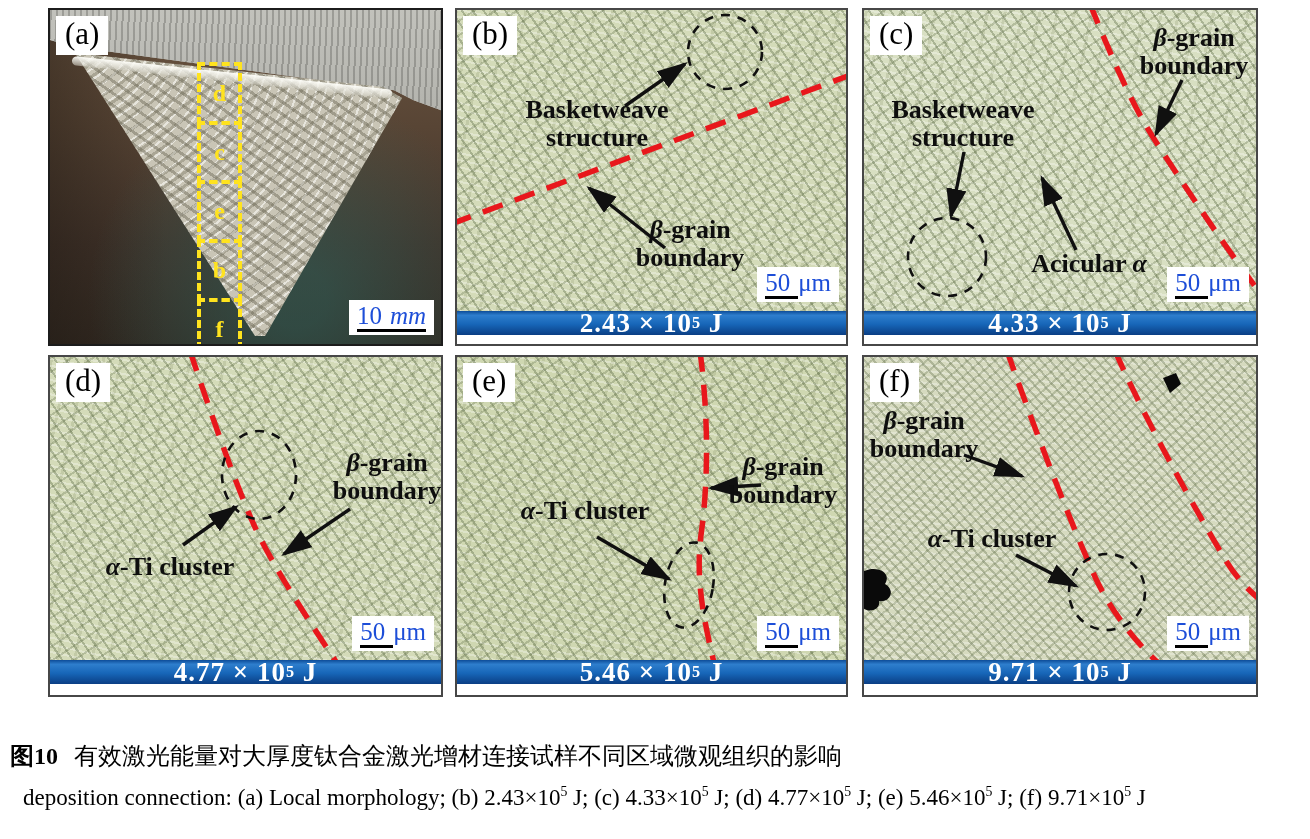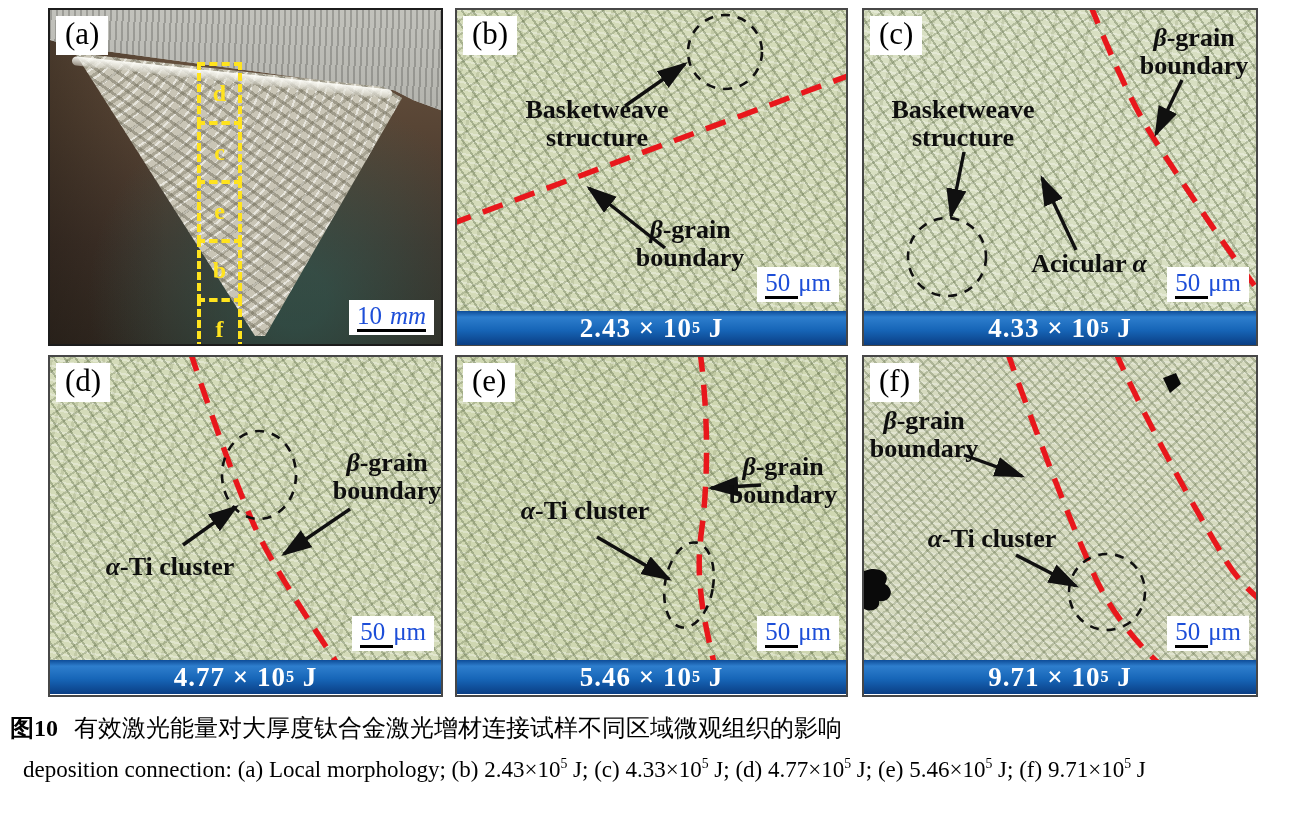--- a/index.html
+++ b/index.html
@@ -32,21 +32,21 @@
           font-size:31px;color:#000;line-height:1.15;}
   .ann{position:absolute;transform:translateX(-50%);text-align:center;font-weight:bold;
        font-size:26px;line-height:28px;color:#0e0e0e;white-space:nowrap;}
   .ann .ln{display:block;}
   .ital-first::first-letter{font-style:italic;}
   .sym{font-style:italic;font-weight:bold;}
   .scalebox{position:absolute;right:7px;bottom:9px;background:#fff;padding:2px 8px 5px;
             font-size:25px;color:#1d4ed8;white-space:pre;}
   .scalebox .sv{border-bottom:3px solid #000;padding-right:8px;}
   .pa-scale .su{border-bottom:3px solid #000;font-style:italic;}
-  .banner{height:34px;display:flex;align-items:center;justify-content:center;
+  .banner{height:24px;display:flex;align-items:center;justify-content:center;
           color:#fff;font-weight:bold;font-size:27px;letter-spacing:1px;white-space:pre;
           background:linear-gradient(180deg,#0d4c98 0%,var(--banner_blue_light,#2e7ecd) 18%,
                      var(--banner_blue,#1766b8) 55%,var(--banner_blue_dark,#0a3e84) 100%);}
   sup{font-size:60%;line-height:0;}
   
   .pa-bg{position:absolute;inset:0;
     background-image:
       radial-gradient(circle at 63% 86%, rgba(44,110,104,.45) 0 8%, rgba(44,110,104,0) 55%),
       linear-gradient(90deg, rgba(20,15,10,.35) 0, rgba(20,15,10,0) 30%),
       linear-gradient(180deg,#6a5440 0%,#584535 35%,#41332a 70%,#332a22 100%);}
@@ -65,21 +65,21 @@
       repeating-radial-gradient(circle at 6px 6px, rgba(255,255,252,.55) 0 2px, rgba(255,255,252,0) 2px 9px);}
   .pa-bead{position:absolute;left:22px;top:46px;width:322px;height:9px;border-radius:5px;
     transform:rotate(6deg);transform-origin:left center;
     background:linear-gradient(180deg,rgba(255,255,250,.95),rgba(210,208,196,.55));}
   .region-chain{position:absolute;left:147px;top:52px;width:45px;}
   .region-cell{height:55px;border:4px dashed var(--region_yellow,#ffe31e);margin-top:-4px;
     display:flex;align-items:center;justify-content:center;}
   .region-cell:first-child{margin-top:0;}
   .region-cell span{color:var(--region_yellow,#ffe31e);font-weight:bold;font-size:24px;}
   
-  .caption{position:absolute;left:10px;top:712px;width:1292px;color:#000;}
+  .caption{position:absolute;left:10px;top:740px;width:1292px;color:#000;}
   .cap-zh{font-size:24px;margin:0 0 12px;white-space:pre;}
   .cap-en{font-size:23px;margin:0 0 13px;white-space:pre;}
   .cap-en2{font-size:23px;margin:13px;white-space:pre;}
   .cap-tag{font-weight:bold;margin-right:16px;}
 </style>
 </head>
 <body>
 
 <div class="panel row1" style="left:48px;top:8px;width:395px;height:338px;border-color:#1c1c1c;">
   <div class="img" style="height:334px;">

